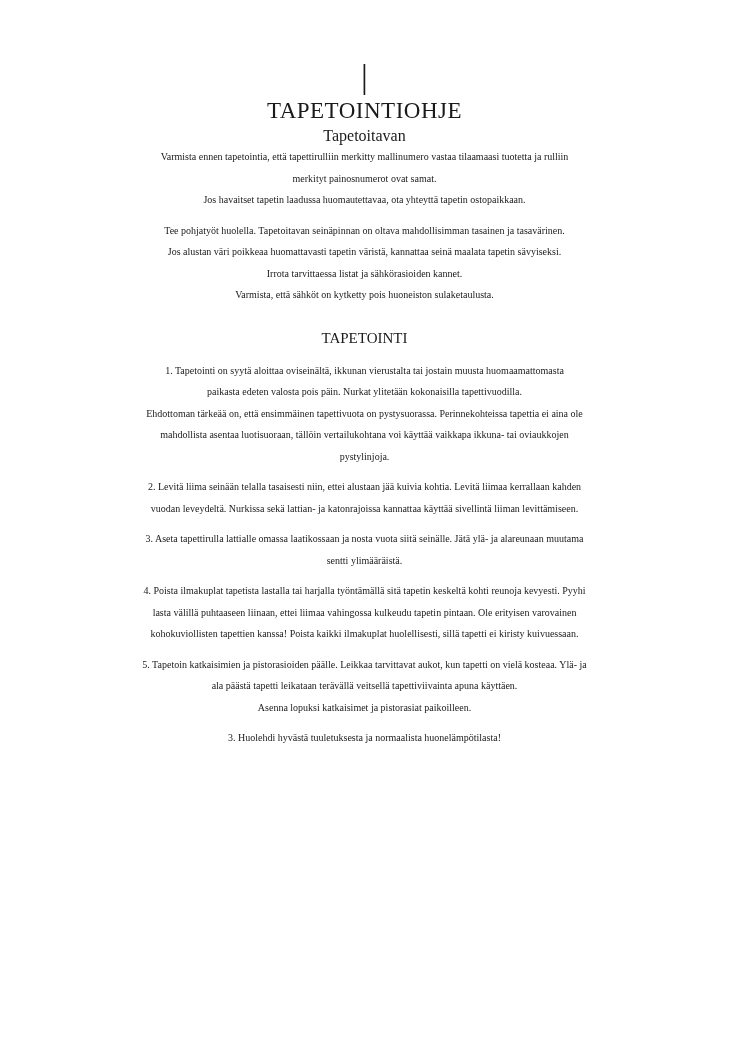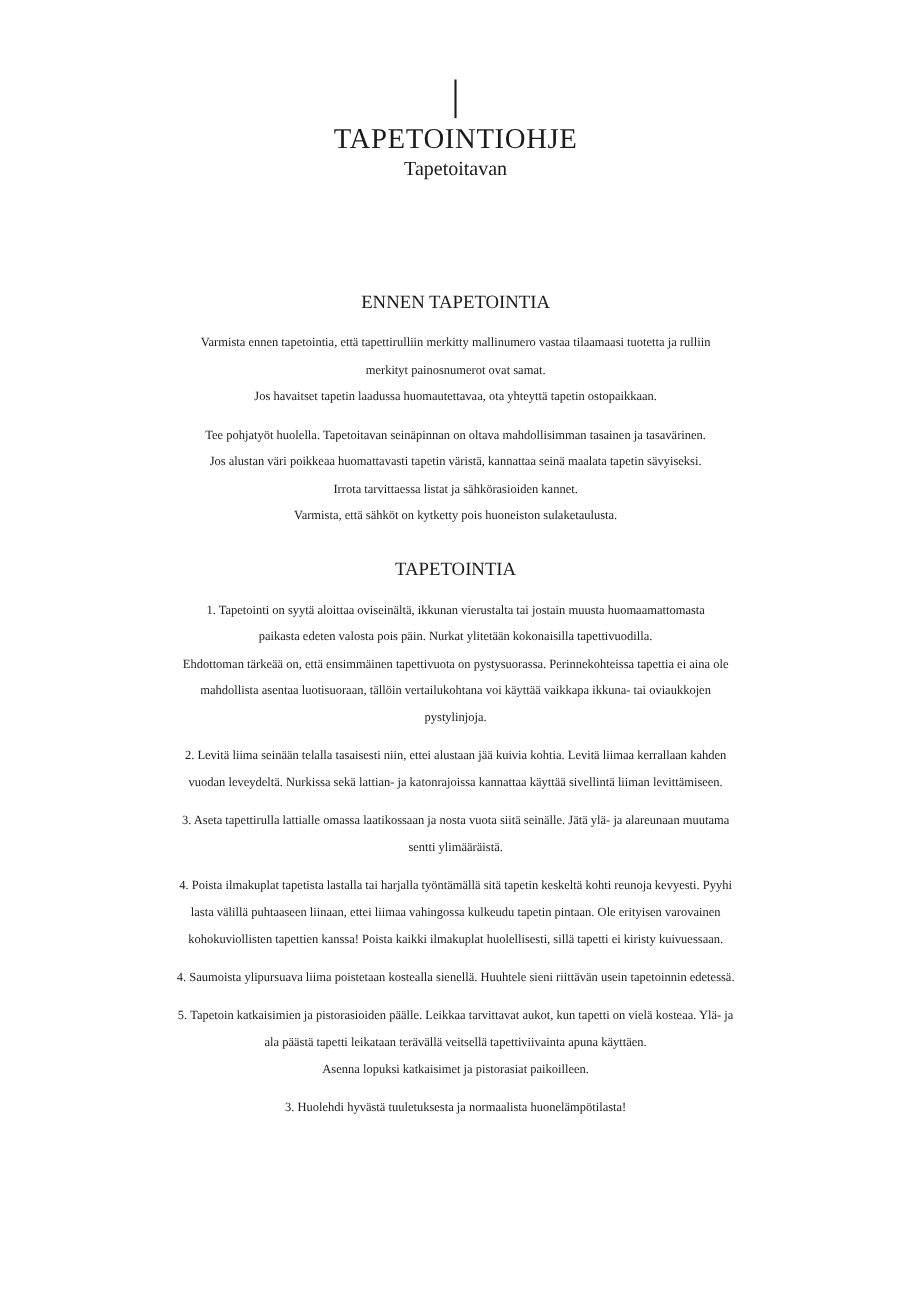--- a/index.html
+++ b/index.html
@@ -67,44 +67,42 @@
 <body>
 
 <div class="page">
   <div class="content">
 
     <span class="cursor-mark">|</span>
 
     <h1 class="doc-title">TAPETOINTIOHJE</h1>
     <p class="doc-subtitle">Tapetoitavan</p>
 
-    <h2 class="section-heading first">ENNEN TAPETOINTIA</h2>
 
     <p class="body-text">Varmista ennen tapetointia, että tapettirulliin merkitty mallinumero vastaa tilaamaasi tuotetta ja rulliin
 merkityt painosnumerot ovat samat.
 Jos havaitset tapetin laadussa huomautettavaa, ota yhteyttä tapetin ostopaikkaan.</p>
     <p class="body-text">Tee pohjatyöt huolella. Tapetoitavan seinäpinnan on oltava mahdollisimman tasainen ja tasavärinen.
 Jos alustan väri poikkeaa huomattavasti tapetin väristä, kannattaa seinä maalata tapetin sävyiseksi.
 Irrota tarvittaessa listat ja sähkörasioiden kannet.
 Varmista, että sähköt on kytketty pois huoneiston sulaketaulusta.</p>
 
-    <h2 class="section-heading second">TAPETOINTIA</h2>
+    <h2 class="section-heading second">TAPETOINTI</h2>
 
     <p class="body-text">1. Tapetointi on syytä aloittaa oviseinältä, ikkunan vierustalta tai jostain muusta huomaamattomasta
 paikasta edeten valosta pois päin. Nurkat ylitetään kokonaisilla tapettivuodilla.
 Ehdottoman tärkeää on, että ensimmäinen tapettivuota on pystysuorassa. Perinnekohteissa tapettia ei aina ole
 mahdollista asentaa luotisuoraan, tällöin vertailukohtana voi käyttää vaikkapa ikkuna- tai oviaukkojen
 pystylinjoja.</p>
     <p class="body-text">2. Levitä liima seinään telalla tasaisesti niin, ettei alustaan jää kuivia kohtia. Levitä liimaa kerrallaan kahden
 vuodan leveydeltä. Nurkissa sekä lattian- ja katonrajoissa kannattaa käyttää sivellintä liiman levittämiseen.</p>
     <p class="body-text">3. Aseta tapettirulla lattialle omassa laatikossaan ja nosta vuota siitä seinälle. Jätä ylä- ja alareunaan muutama
 sentti ylimääräistä.</p>
     <p class="body-text">4. Poista ilmakuplat tapetista lastalla tai harjalla työntämällä sitä tapetin keskeltä kohti reunoja kevyesti. Pyyhi
 lasta välillä puhtaaseen liinaan, ettei liimaa vahingossa kulkeudu tapetin pintaan. Ole erityisen varovainen
 kohokuviollisten tapettien kanssa! Poista kaikki ilmakuplat huolellisesti, sillä tapetti ei kiristy kuivuessaan.</p>
-    <p class="body-text">4. Saumoista ylipursuava liima poistetaan kostealla sienellä. Huuhtele sieni riittävän usein tapetoinnin edetessä.</p>
     <p class="body-text">5. Tapetoin katkaisimien ja pistorasioiden päälle. Leikkaa tarvittavat aukot, kun tapetti on vielä kosteaa. Ylä- ja
 ala päästä tapetti leikataan terävällä veitsellä tapettiviivainta apuna käyttäen.
 Asenna lopuksi katkaisimet ja pistorasiat paikoilleen.</p>
     <p class="body-text">3. Huolehdi hyvästä tuuletuksesta ja normaalista huonelämpötilasta!</p>
 
   </div>
 </div>
 
 </body></html>

